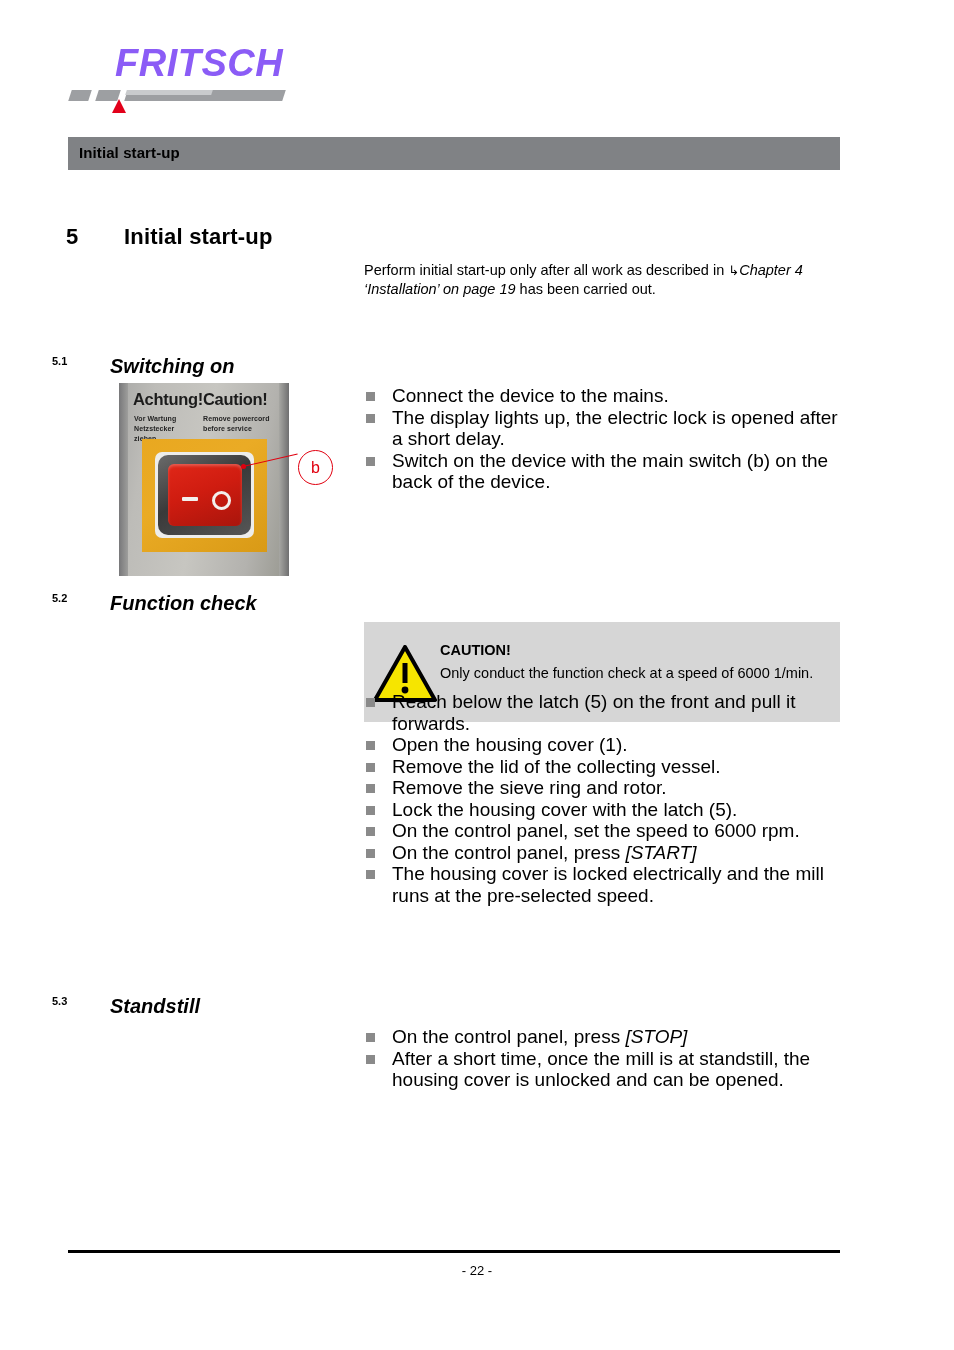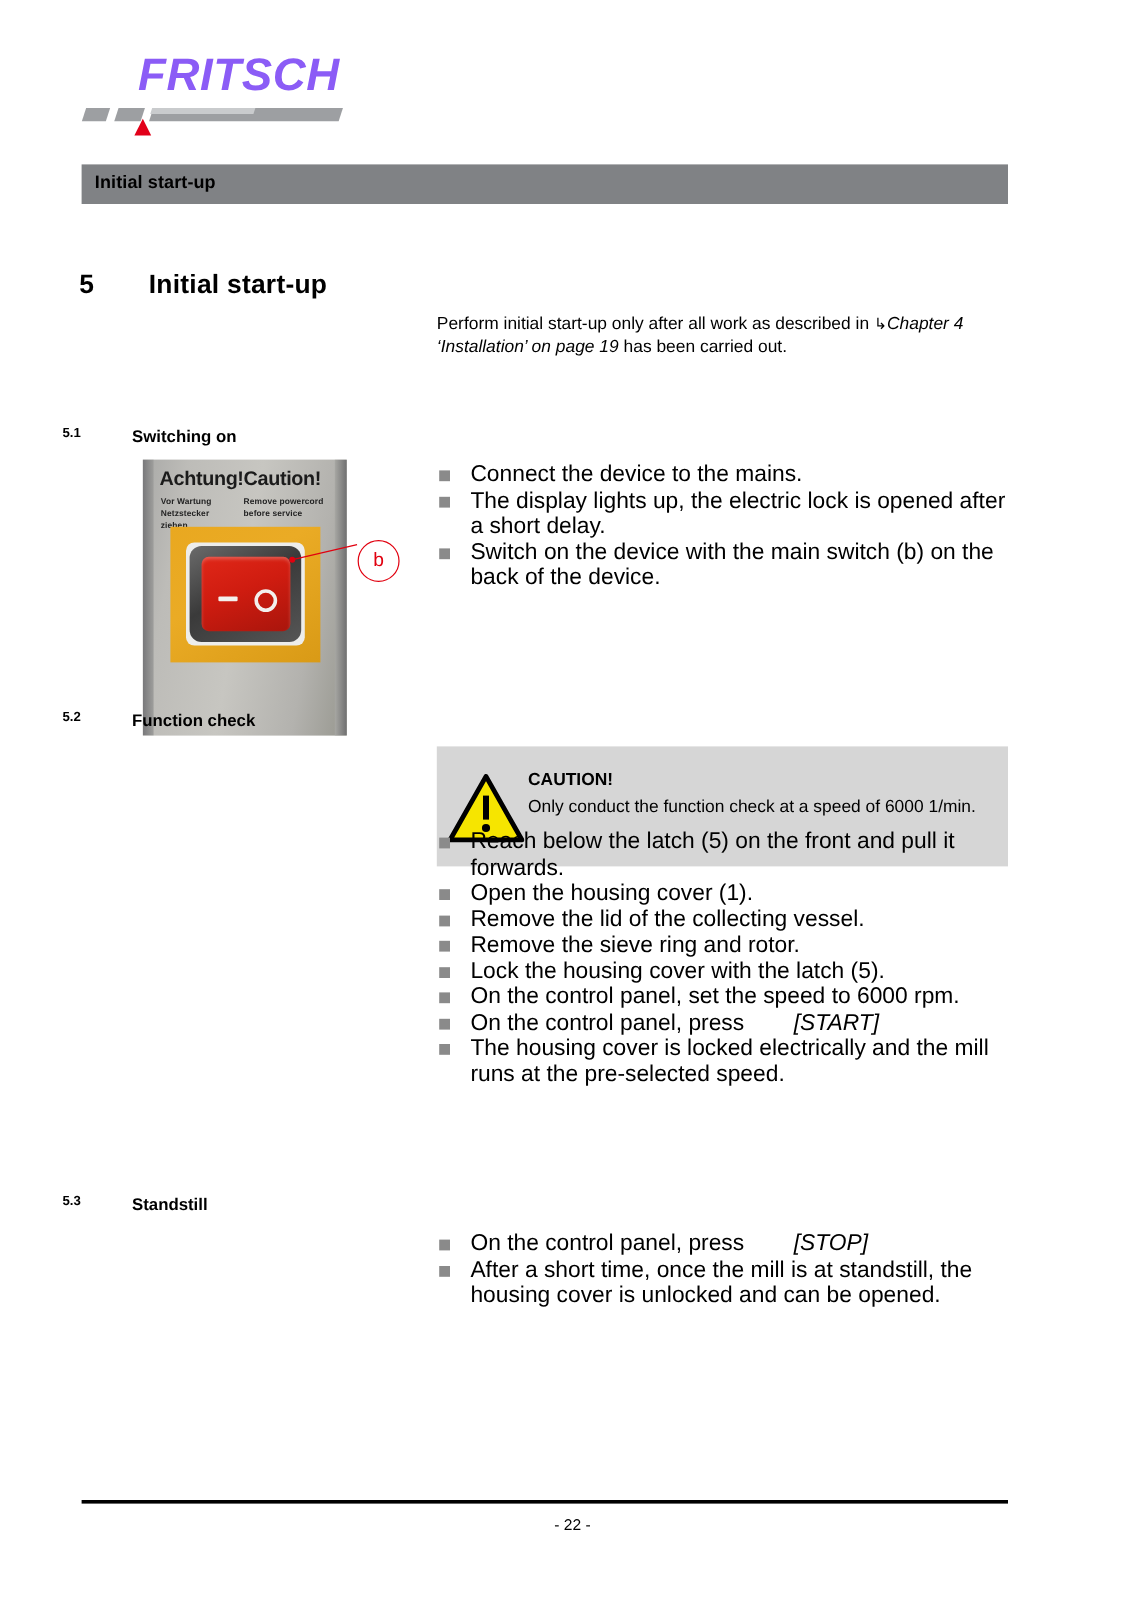--- a/index.html
+++ b/index.html
@@ -116,35 +116,36 @@
 
   
   .sec-num {
     position: absolute;
     font-size: 11px;
     font-weight: bold;
     left: 52px;
   }
   .sec-title {
     position: absolute;
-    font-size: 14px;
+    font-size: 20px;
     font-weight: bold;
     left: 110px;
+    font-style: italic;
   }
   .sec51num, .sec51title { top: 355px; }
   .sec52num, .sec52title { top: 592px; }
   .sec53num, .sec53title { top: 995px; }
 
   
   .figure {
     position: absolute;
     left: 119px;
     top: 383px;
     width: 170px;
-    height: 230px;
+    height: 193px;
     overflow: hidden;
     background: linear-gradient(100deg, #a9a9a7 0%, #bdbcb8 18%, #c7c6c1 48%, #b3b2ae 78%, #97978f 100%);
   }
   .figure .panel-edge-l {
     position: absolute; left: 0; top: 0; width: 9px; height: 100%;
     background: linear-gradient(90deg,#78787a,#9e9e9c);
   }
   .figure .panel-edge-r {
     position: absolute; right: 0; top: 0; width: 10px; height: 100%;
     background: linear-gradient(90deg,#a7a7a3,#6f6f70);
@@ -297,21 +298,21 @@
   }
   .bullet-item::before {
     content: "";
     position: absolute;
     left: 2px;
     top: 7px;
     width: 9px;
     height: 9px;
     background: #8a8a8a;
   }
-  .bullet-item i { font-style: italic; margin-left: 36px; }
+  .bullet-item i { font-style: italic; }
 
   
   .footer-rule {
     position: absolute;
     left: 68px;
     top: 1250px;
     width: 772px;
     height: 3px;
     background: #000000;
   }

